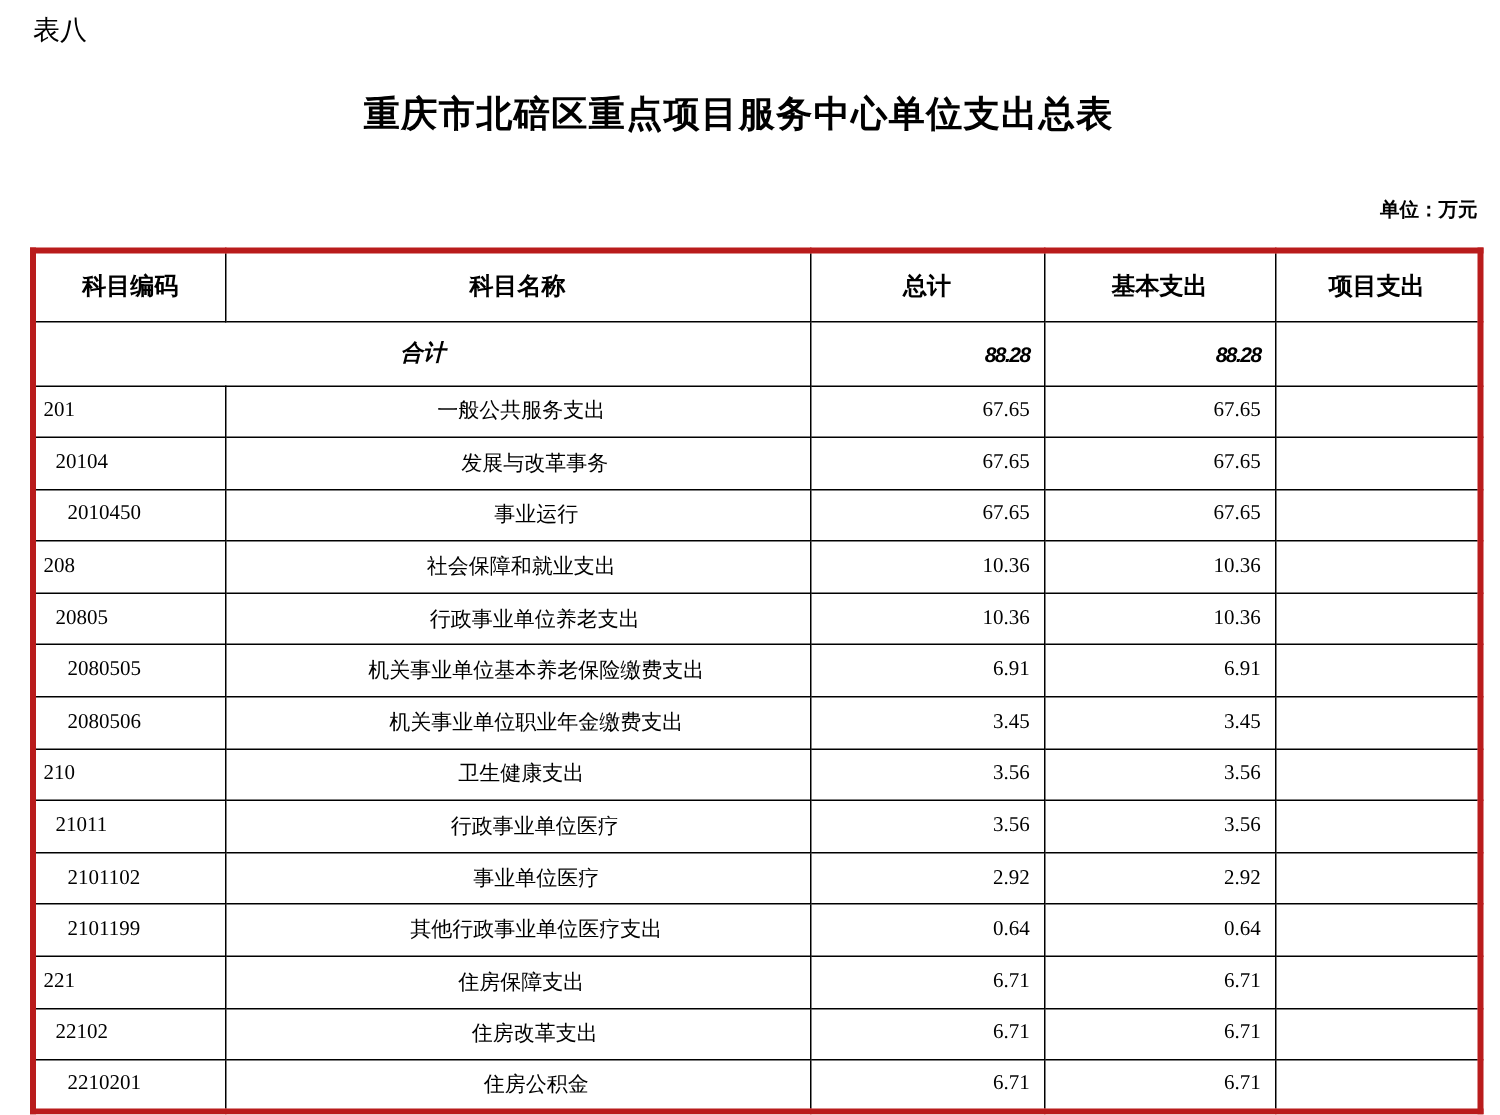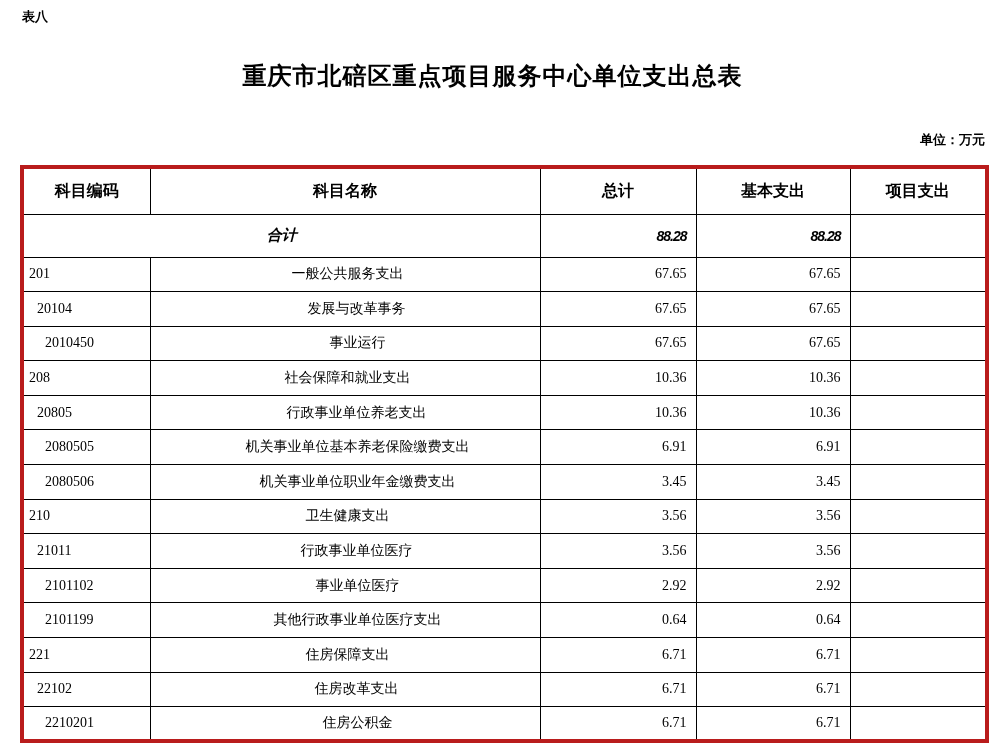--- a/index.html
+++ b/index.html
@@ -7,22 +7,22 @@
     width: 1000px; height: 743px;
     background: #ffffff;
     font-family: "Liberation Serif", "DejaVu Serif", serif;
     color: #000;
     overflow: hidden;
     position: relative;
   }
   .corner-label {
     position: absolute;
     left: 22px; top: 8px;
-    font-size: 13px;
-    font-weight: bold;
+    font-size: 18px;
+    font-weight: normal;
     font-family: "Liberation Serif", "DejaVu Serif", serif;
   }
   .doc-title {
     position: absolute;
     left: 0; right: 15px; top: 60px;
     text-align: center;
     font-size: 24px;
     font-weight: bold;
     font-family: "Liberation Sans", "DejaVu Sans", sans-serif;
     letter-spacing: 1px;

